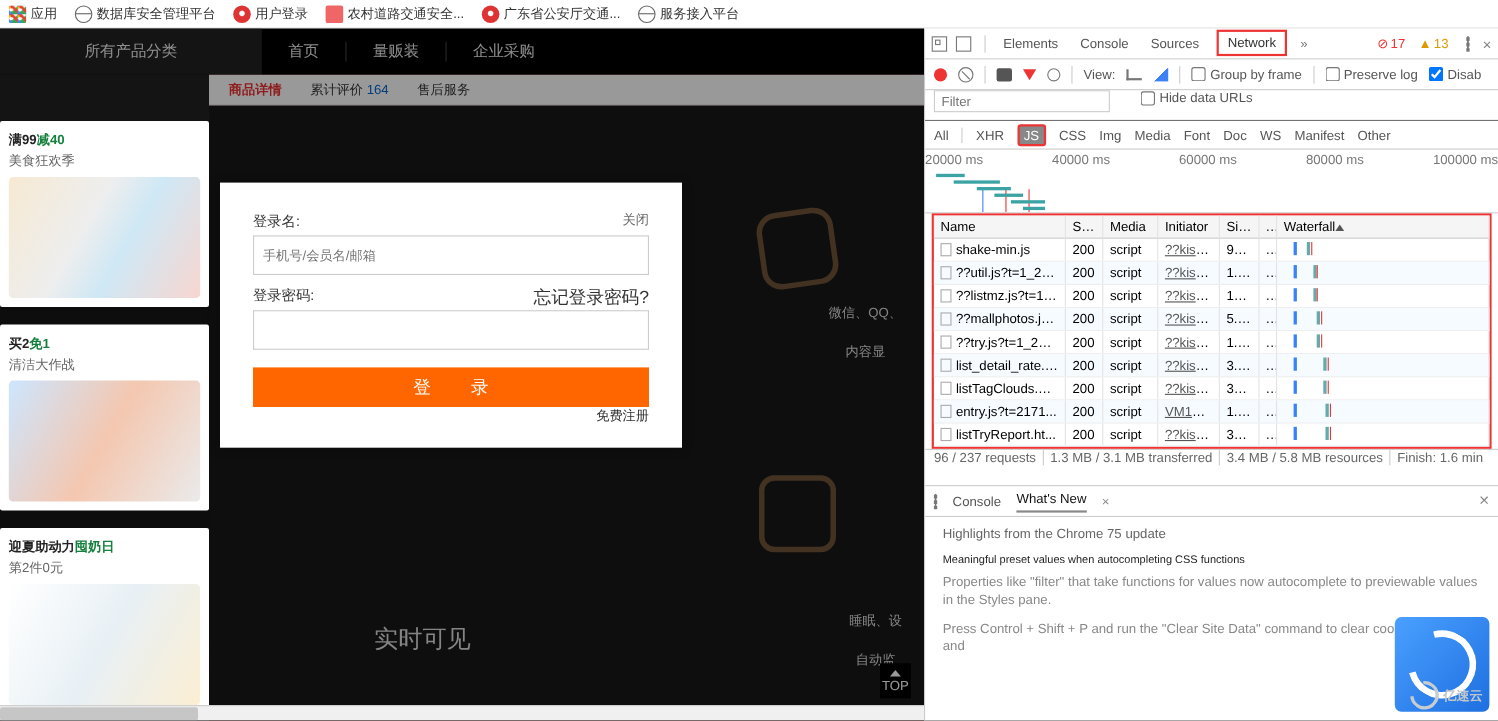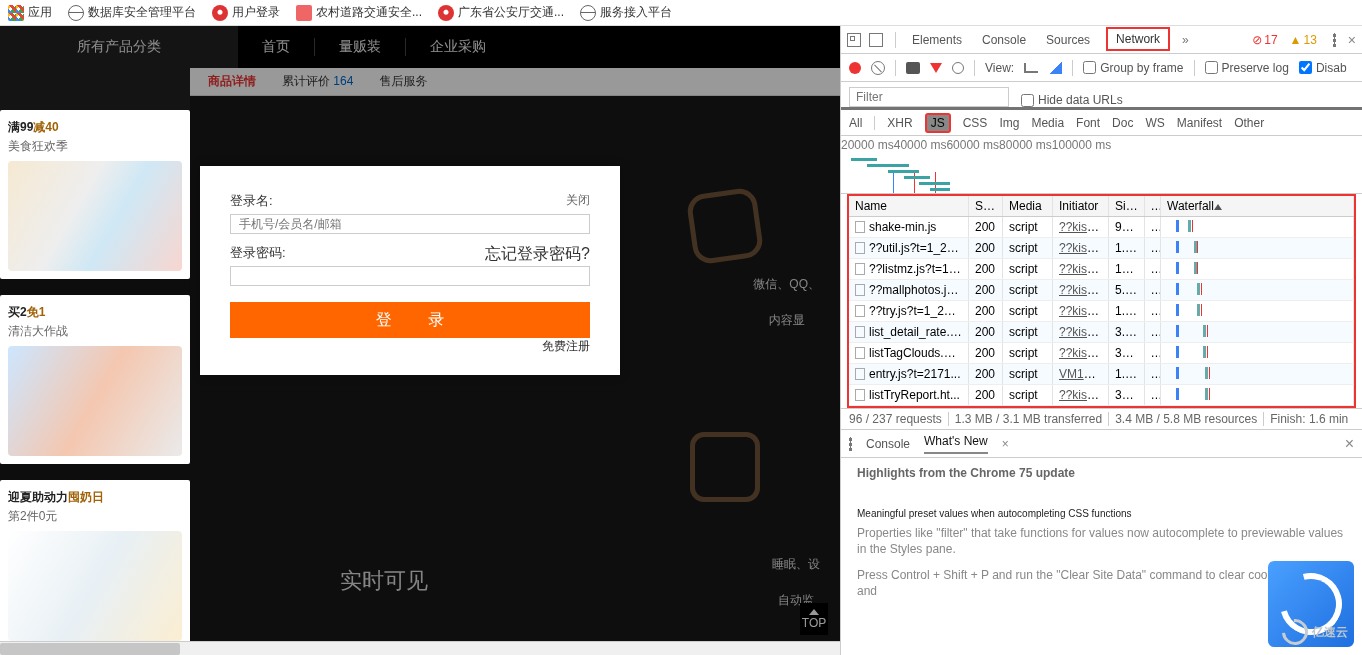--- a/index.html
+++ b/index.html
@@ -20,21 +20,21 @@
     
     .topnav{position:absolute;top:0;left:0;right:0;height:42px;background:#000;color:#fff;display:flex;align-items:center}
     .catbtn{width:238px;height:42px;background:#222;display:flex;align-items:center;justify-content:center;color:#eee;font-size:14px}
     .navlinks{display:flex;align-items:center;height:42px}
     .navlinks span{padding:0 24px;color:#eee;font-size:14px;border-right:1px solid #444}
     .navlinks span:last-child{border-right:none}
     .sidebar{position:absolute;left:0;top:42px;width:190px;bottom:0;background:rgba(0,0,0,.35);display:flex;flex-direction:column;gap:10px;padding-top:0;}
     .promo{background:#fff;border-radius:2px;height:170px;margin:0 0 6px;padding:8px;display:flex;flex-direction:column;overflow:hidden;position:relative}
     .promo h3{font-size:14px;color:#222;font-weight:700}
     .promo .sub{color:#666;margin-top:2px}
-    .promo .orange{color:#a16207}
+    .promo .orange{color:#15803d}
     .promo .filler{flex:1;margin-top:6px;border-radius:4px;background:linear-gradient(120deg,#f6e9d2,#eee 40%,#cfe8f5 60%,#f8d6d0)}
     .page-under{position:absolute;left:190px;right:0;top:42px;bottom:0;background:#b91c1c}
     .breadcrumb{height:28px;background:#fff;display:flex;align-items:center;padding:0 18px;gap:26px;border-bottom:1px solid #ddd}
     .breadcrumb .active{color:#e33;font-weight:700}
     .breadcrumb span{color:#333}
     .breadcrumb .cnt{color:#06c}
     .darkarea{position:absolute;left:0;right:0;top:28px;bottom:0;background:#181818;color:#ccc}
     .biglines{position:absolute;right:20px;top:170px;text-align:center;color:#ddd;font-size:22px;line-height:36px;white-space:nowrap}
     .biglines2{position:absolute;right:20px;top:450px;text-align:center;color:#ddd;font-size:22px;line-height:36px;white-space:nowrap}
     .biglines3{position:absolute;left:150px;top:470px;color:#ddd;font-size:22px}
@@ -43,21 +43,21 @@
     .shoe{right:80px;top:336px}
     .totop{position:absolute;right:12px;bottom:20px;width:28px;height:32px;background:#000;color:#fff;display:flex;flex-direction:column;align-items:center;justify-content:center;font-size:9px}
     .totop:before{content:"";border-left:5px solid transparent;border-right:5px solid transparent;border-bottom:6px solid #fff;margin-bottom:1px}
     .overlay{position:absolute;left:0;top:0;right:0;bottom:0;background:rgba(0,0,0,.4)}
     
     .modal{position:absolute;left:200px;top:140px;width:420px;background:#fff;padding:26px 30px 20px;box-shadow:0 0 10px rgba(0,0,0,.3)}
     .mrow{margin-bottom:10px;position:relative}
     .mrow label{font-size:13px;color:#333}
     .mrow .close{position:absolute;right:0;top:0;color:#666;font-size:12px;cursor:pointer}
     .mrow .forgot{position:absolute;right:0;top:0;color:#333;font-size:16px;cursor:pointer}
-    .mrow input{width:100%;height:20px;border:1px solid #ccc;padding:0 8px;margin-top:4px;font-size:12px}
+    .mrow input{width:100%;height:36px;border:1px solid #ccc;padding:0 8px;margin-top:4px;font-size:12px}
     .loginbtn{width:100%;height:36px;background:#f60;color:#fff;border:none;font-size:16px;letter-spacing:16px;text-indent:16px;cursor:pointer;margin-top:6px}
     .reg{text-align:right;margin-top:0;color:#333;font-size:12px;cursor:pointer}
     .sb-scroll{position:absolute;left:0;top:42px;bottom:0;width:190px;overflow:hidden}
     .scrollbar{position:absolute;left:0;bottom:0;height:14px;width:100%; background:#f0f0f0;border-top:1px solid #ccc}
     .scrollbar .thumb{position:absolute;left:0;top:1px;height:12px;width:180px;background:#c6c6c6;border-radius:2px}
     
     .dt{display:flex;flex-direction:column;height:100%}
     .dt-tabs{height:28px;border-bottom:1px solid #ccc;display:flex;align-items:center;padding:0 6px;gap:12px}
     .dt-tab{color:#555;padding:5px 4px;cursor:pointer}
     .dt-tab.hl{border:2px solid #e33;padding:3px 8px;color:#333;position:relative;top:-1px}
@@ -71,48 +71,48 @@
     .nosign{width:14px;height:14px;border:1.5px solid #777;border-radius:50%;position:relative}
     .nosign:after{content:"";position:absolute;left:1px;right:1px;top:50%;border-top:1.5px solid #777;transform:rotate(45deg)}
     .cam{width:14px;height:12px;background:#555;border-radius:2px}
     .funnel{width:0;height:0;border-left:6px solid transparent;border-right:6px solid transparent;border-top:10px solid #e33}
     .mag{width:12px;height:12px;border:1.5px solid #777;border-radius:50%;position:relative}
     .sep{width:1px;height:16px;background:#ccc}
     .lvicon{width:14px;height:10px;border-left:2px solid #777;border-bottom:2px solid #777;position:relative}
     .stairs{width:14px;height:12px;background:linear-gradient(135deg,transparent 50%,#3b82f6 50%)}
     .chk{display:flex;align-items:center;gap:4px;color:#555}
     .chk input{width:13px;height:13px}
-    .dt-filterrow{height:28px;border-bottom:3px solid #737373;display:flex;align-items:flex-end;padding:0 8px;gap:12px}
+    .dt-filterrow{height:28px;border-bottom:1px solid #737373;display:flex;align-items:flex-start;padding:0 8px;gap:28px}
     .dt-filterrow input.filter{width:160px;height:20px;border:1px solid #ccc;padding:0 6px;color:#888}
     .dt-types{height:26px;border-bottom:1px solid #ccc;display:flex;align-items:center;padding:0 8px;gap:12px;color:#555}
     .dt-types .sepv{width:1px;height:14px;background:#ccc}
-    .dt-types .jsfilt{border:2px solid #e33;background:#888;color:#000000;padding:1px 4px;border-radius:3px}
+    .dt-types .jsfilt{border:2px solid #e33;background:#888;color:#ffffff;padding:1px 4px;border-radius:3px}
     .dt-timeline{height:58px;border-bottom:1px solid #ccc;position:relative;overflow:hidden}
-    .tlabels{position:absolute;top:2px;left:0;right:0;display:flex;justify-content:flex-start;color:#777;font-size:11px}
+    .tlabels{position:absolute;top:2px;left:0;right:0;display:flex;justify-content:space-between;color:#777;font-size:11px}
     .tarea{position:absolute;left:0;right:0;top:18px;bottom:0}
     .tbar{position:absolute;background:#3ba3a3;height:3px}
     .vline{position:absolute;top:18px;bottom:0;width:1px}
     .dt-table{border:2px solid #e33;margin:0 6px;position:relative}
     .dt-thead{display:flex;border-bottom:1px solid #ccc;background:#f5f5f5}
     .dt-thead div,.dt-tr div{padding:3px 6px;border-right:1px solid #e3e3e3;overflow:hidden;white-space:nowrap;text-overflow:ellipsis}
     .c-name{width:120px}.c-st{width:34px}.c-ty{width:50px}.c-in{width:56px}.c-sz{width:36px}.c-pr{width:16px}.c-wf{flex:1;position:relative}
     .dt-tr{display:flex;border-bottom:1px solid #eee}
     .dt-tr:nth-child(even){background:#f6fbff}
     .dt-tr .link{color:#555;text-decoration:underline}
     .fileic{display:inline-block;width:10px;height:12px;border:1px solid #aaa;margin-right:4px;vertical-align:-2px}
     .wf-mark{position:absolute;top:3px;height:12px;width:3px}
-    .dt-status{height:22px;border-top:1px solid #ccc;border-bottom:1px solid #ccc;display:flex;align-items:center;padding:0 8px;color:#666;gap:6px}
+    .dt-status{height:34px;border-top:1px solid #ccc;border-bottom:1px solid #ccc;display:flex;padding:0 8px;color:#666;gap:6px}
     .dt-status .sepv{width:1px;height:14px;background:#ccc}
     .drawer-tabs{height:28px;display:flex;align-items:center;padding:0 8px;gap:14px;border-bottom:1px solid #ccc}
     .drawer-tabs .t{color:#555}
     .drawer-tabs .t.on{color:#111;border-bottom:2px solid #888;padding-bottom:4px}
     .drawer-tabs .closex{color:#888;cursor:pointer}
     .drawer-tabs .xr{margin-left:auto;color:#888;font-size:16px;cursor:pointer}
     .drawer{padding:8px 16px 12px;color:#555;overflow:hidden}
-    .drawer h4{color:#666;font-weight:700;font-size:12px;margin-bottom:28px}
+    .drawer h4{color:#666;font-weight:400;font-size:12px;margin-bottom:12px}
     .drawer h3{color:#222;font-size:10px;font-weight:400;margin-bottom:6px}
     .drawer p{color:#888;line-height:16px;margin-bottom:10px}
     .bluebox{position:absolute;right:8px;bottom:8px;width:86px;height:86px;background:linear-gradient(135deg,#4aa0ff,#1e6fe0);border-radius:6px;display:flex;align-items:center;justify-content:center}
     .bluebox:before{content:"";width:50px;height:50px;border:6px solid #fff;border-radius:50%;border-left-color:transparent;transform:rotate(30deg)}
     .watermark{position:absolute;right:14px;bottom:10px;color:#c0c6cc;font-size:16px;font-weight:700;display:flex;align-items:center;gap:4px}
     .watermark .ring{width:26px;height:26px;border:3px solid #c6ccd2;border-radius:50%;border-left-color:transparent;transform:rotate(40deg)}
     .sortarrow{margin-left:auto;border-left:4px solid transparent;border-right:4px solid transparent;border-bottom:6px solid #555;display:inline-block}
     .dotsv{display:inline-block;width:3px;height:14px;background:radial-gradient(#777 1.4px,transparent 1.5px);background-size:3px 5px}
   </style>
 </head>

